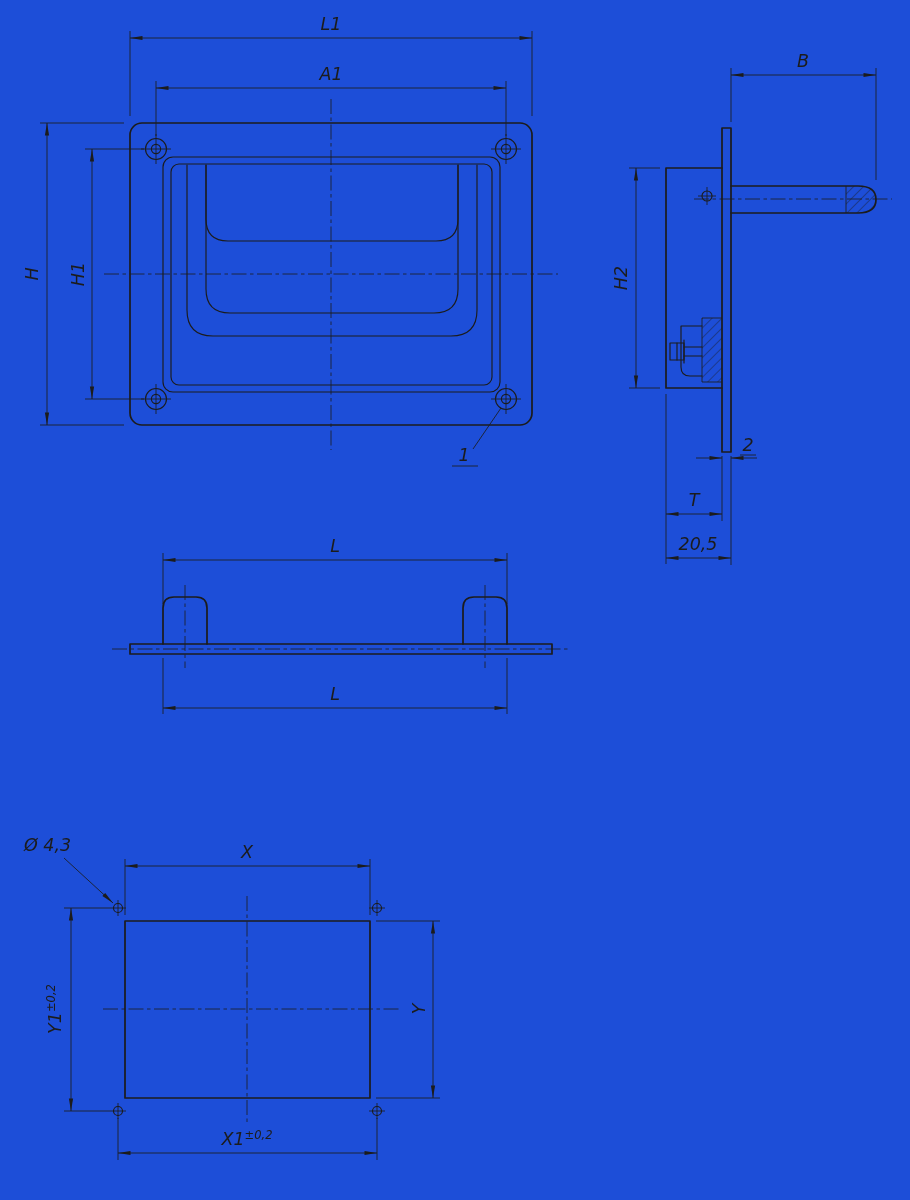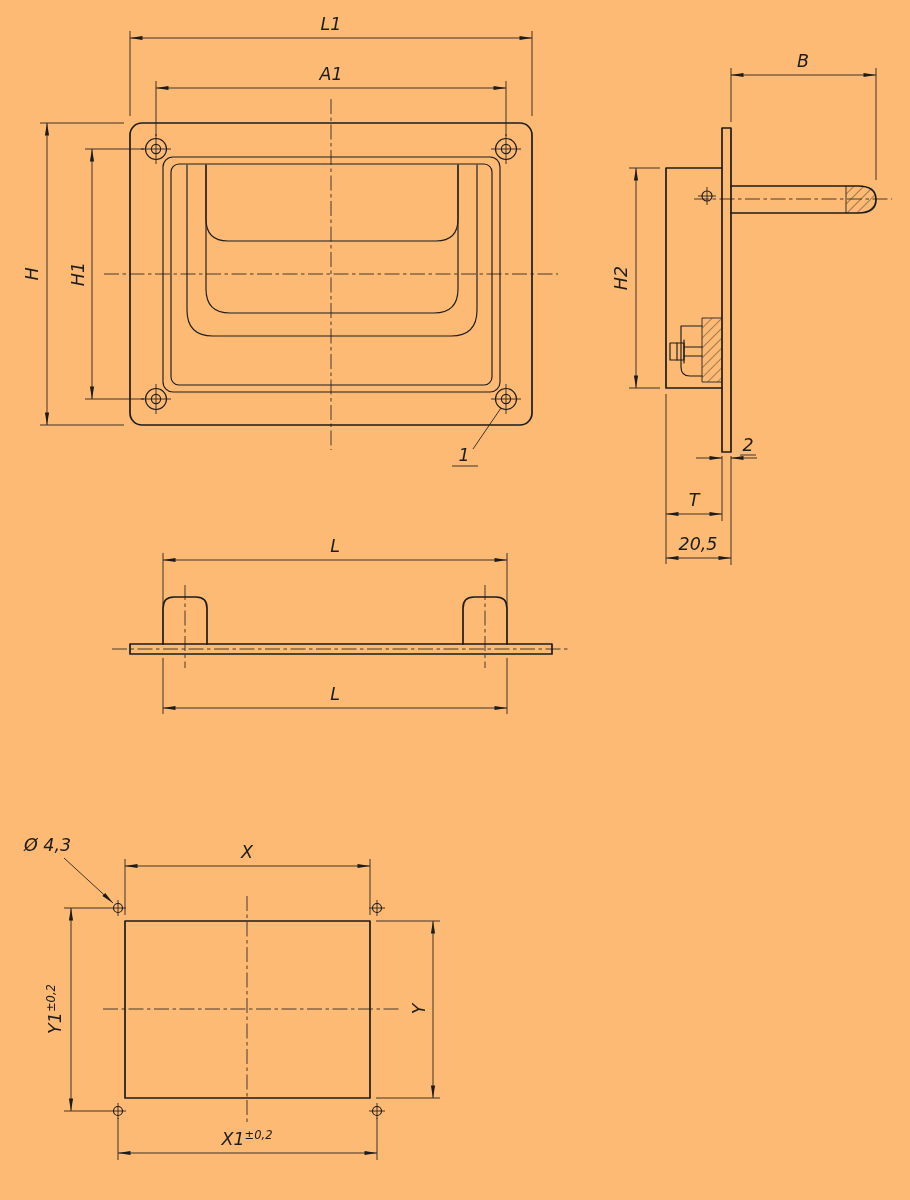--- a/index.html
+++ b/index.html
@@ -1,16 +1,16 @@
 <!DOCTYPE html>
 <html><head>
 <meta charset="utf-8">
 <style>
   html,body{margin:0;padding:0;background:#ffffff;}
-  .sheet{width:910px;height:1200px;background:#fdba74;position:relative;overflow:hidden;}
+  .sheet{width:910px;height:1200px;background:#1d4ed8;position:relative;overflow:hidden;}
   svg{display:block;}
   .ol  {fill:none;stroke:#1c1c1c;stroke-width:1.7;stroke-linejoin:round;stroke-linecap:round;}
   .ol2 {fill:none;stroke:#1c1c1c;stroke-width:1.15;stroke-linejoin:round;stroke-linecap:round;}
   .thin{fill:none;stroke:#1c1c1c;stroke-width:0.85;stroke-linecap:butt;}
   .cl  {fill:none;stroke:#1c1c1c;stroke-width:0.8;stroke-dasharray:15 3.5 3.5 3.5;}
   .lbl {font-family:"DejaVu Sans",sans-serif;font-style:italic;font-size:17.5px;fill:#1c1c1c;}
   .sup {font-size:11.5px;}
 </style>
 </head>
 <body>

